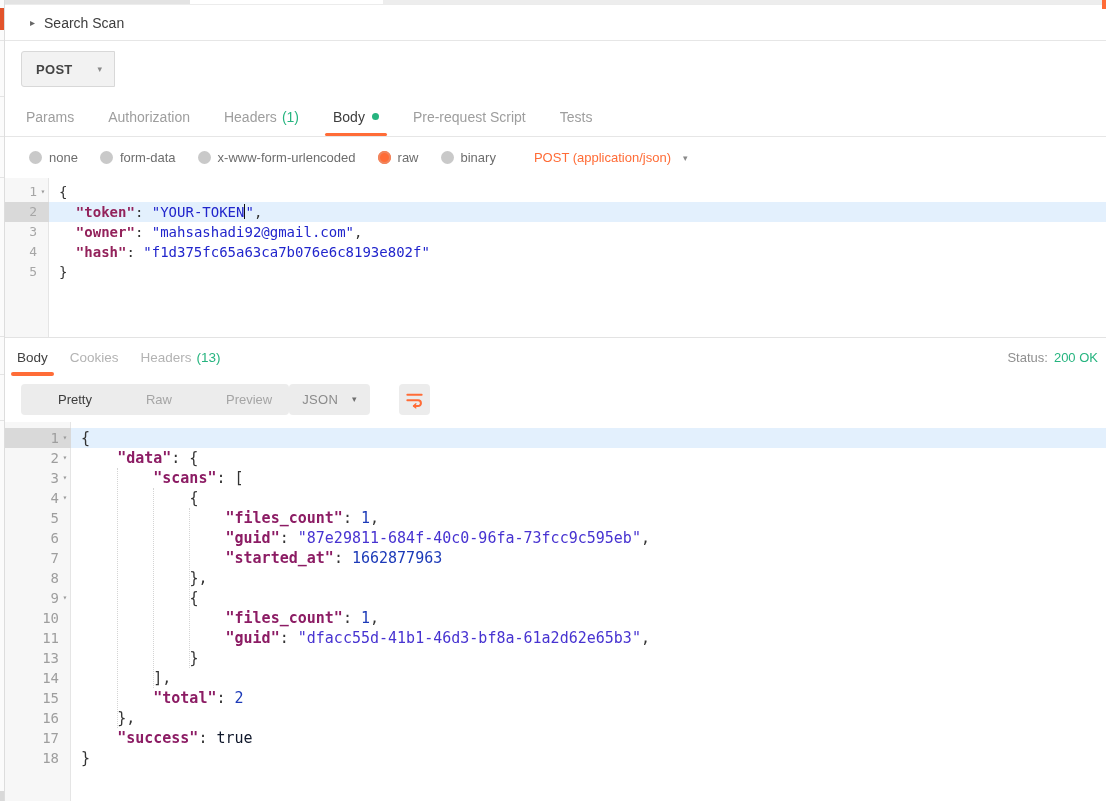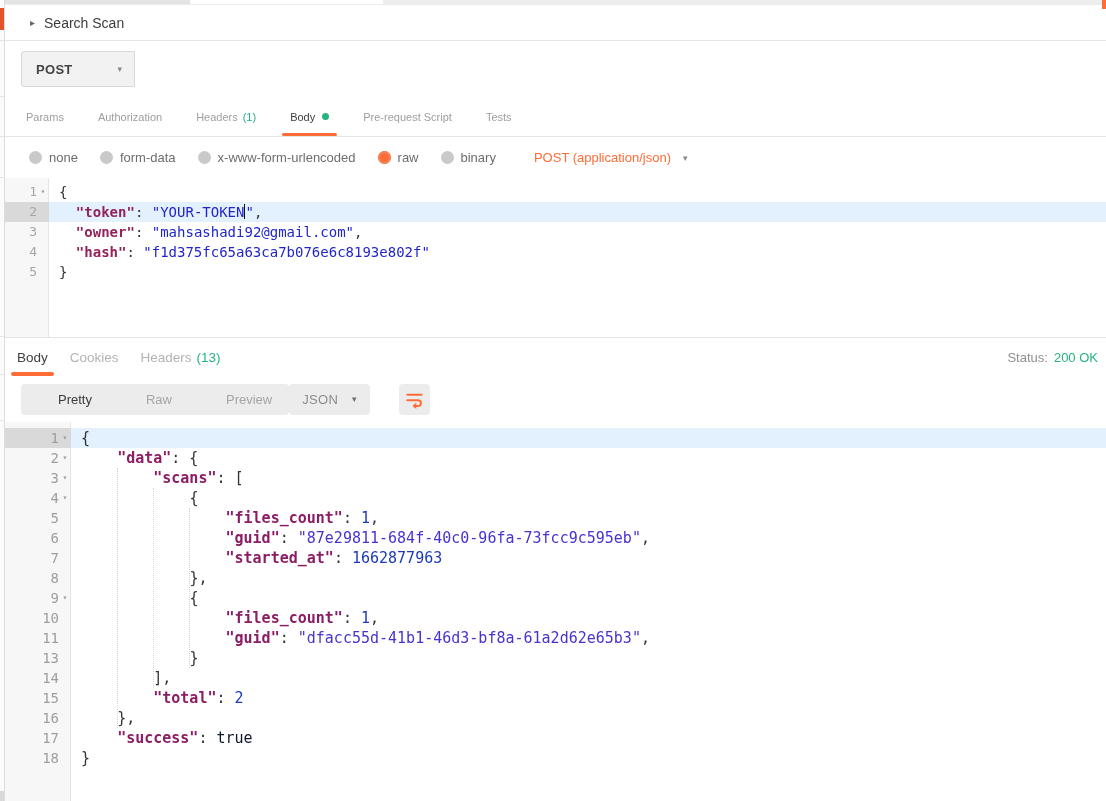--- a/index.html
+++ b/index.html
@@ -21,27 +21,27 @@
   .seg.l{left:0;width:185px;}
   .seg.r{left:378px;right:0;background:#ededed;}
   .corner-orange{position:absolute;top:0;right:0;width:4px;height:9px;background:var(--accent);z-index:5;}
   
   .reqheader{height:36px;border-bottom:1px solid #e6e6e6;display:flex;align-items:center;padding-left:25px;box-sizing:border-box;}
   .reqheader .caret{color:#666;font-size:10px;margin-right:9px;}
   .reqheader .title{font-size:14px;color:#3d3d3d;}
   
   .urlrow{height:56px;display:flex;align-items:center;padding:0 0 0 16px;box-sizing:border-box;}
   .urlbar{display:flex;height:36px;flex:1;min-width:0;}
-  .method{width:114px;background:#f2f2f2;border:1px solid #d8d8d8;border-radius:3px 0 0 3px;display:flex;align-items:center;justify-content:space-between;padding:0 12px 0 14px;box-sizing:border-box;}
+  .method{width:94px;background:#f2f2f2;border:1px solid #d8d8d8;border-radius:3px 0 0 3px;display:flex;align-items:center;justify-content:space-between;padding:0 12px 0 14px;box-sizing:border-box;}
   .method .mlabel{font-size:13px;font-weight:600;color:#444;letter-spacing:.3px;}
   .method .mcaret{font-size:9px;color:#8a8a8a;}
   .url{flex:1;background:#ebebeb;border:1px solid #ebebeb;border-left:none;display:flex;align-items:center;padding-left:13px;font-size:14px;color:#3b3b3b;white-space:nowrap;overflow:hidden;box-sizing:border-box;}
   
   .tabsrow{height:40px;border-bottom:1px solid #e6e6e6;display:flex;align-items:stretch;padding-left:4px;box-sizing:border-box;}
-  .tab{position:relative;display:flex;align-items:center;padding:0 17px;font-size:11px;color:#9e9e9e;cursor:pointer;}
+  .tab{position:relative;display:flex;align-items:center;padding:0 17px;font-size:14px;color:#9e9e9e;cursor:pointer;}
   .tab .badge{color:var(--green);margin-left:5px;}
   .tab .dot{width:7px;height:7px;border-radius:50%;background:var(--green);margin-left:7px;}
   .tab.active{color:#3d3d3d;}
   .tab.active::after{content:"";position:absolute;left:9px;right:9px;bottom:0;height:3px;border-radius:3px;background:var(--accent);}
   
   .radiorow{height:41px;display:flex;align-items:center;padding-left:24px;box-sizing:border-box;}
   .rmode{display:flex;align-items:center;margin-right:22px;cursor:pointer;}
   .rdot{width:13px;height:13px;border-radius:50%;background:#c9c9c9;margin-right:7px;}
   .rmode.sel .rdot{background:var(--accent);box-shadow:inset 0 0 0 2px #f0855d;}
   .rlabel{font-size:13px;color:#6d6d6d;}

